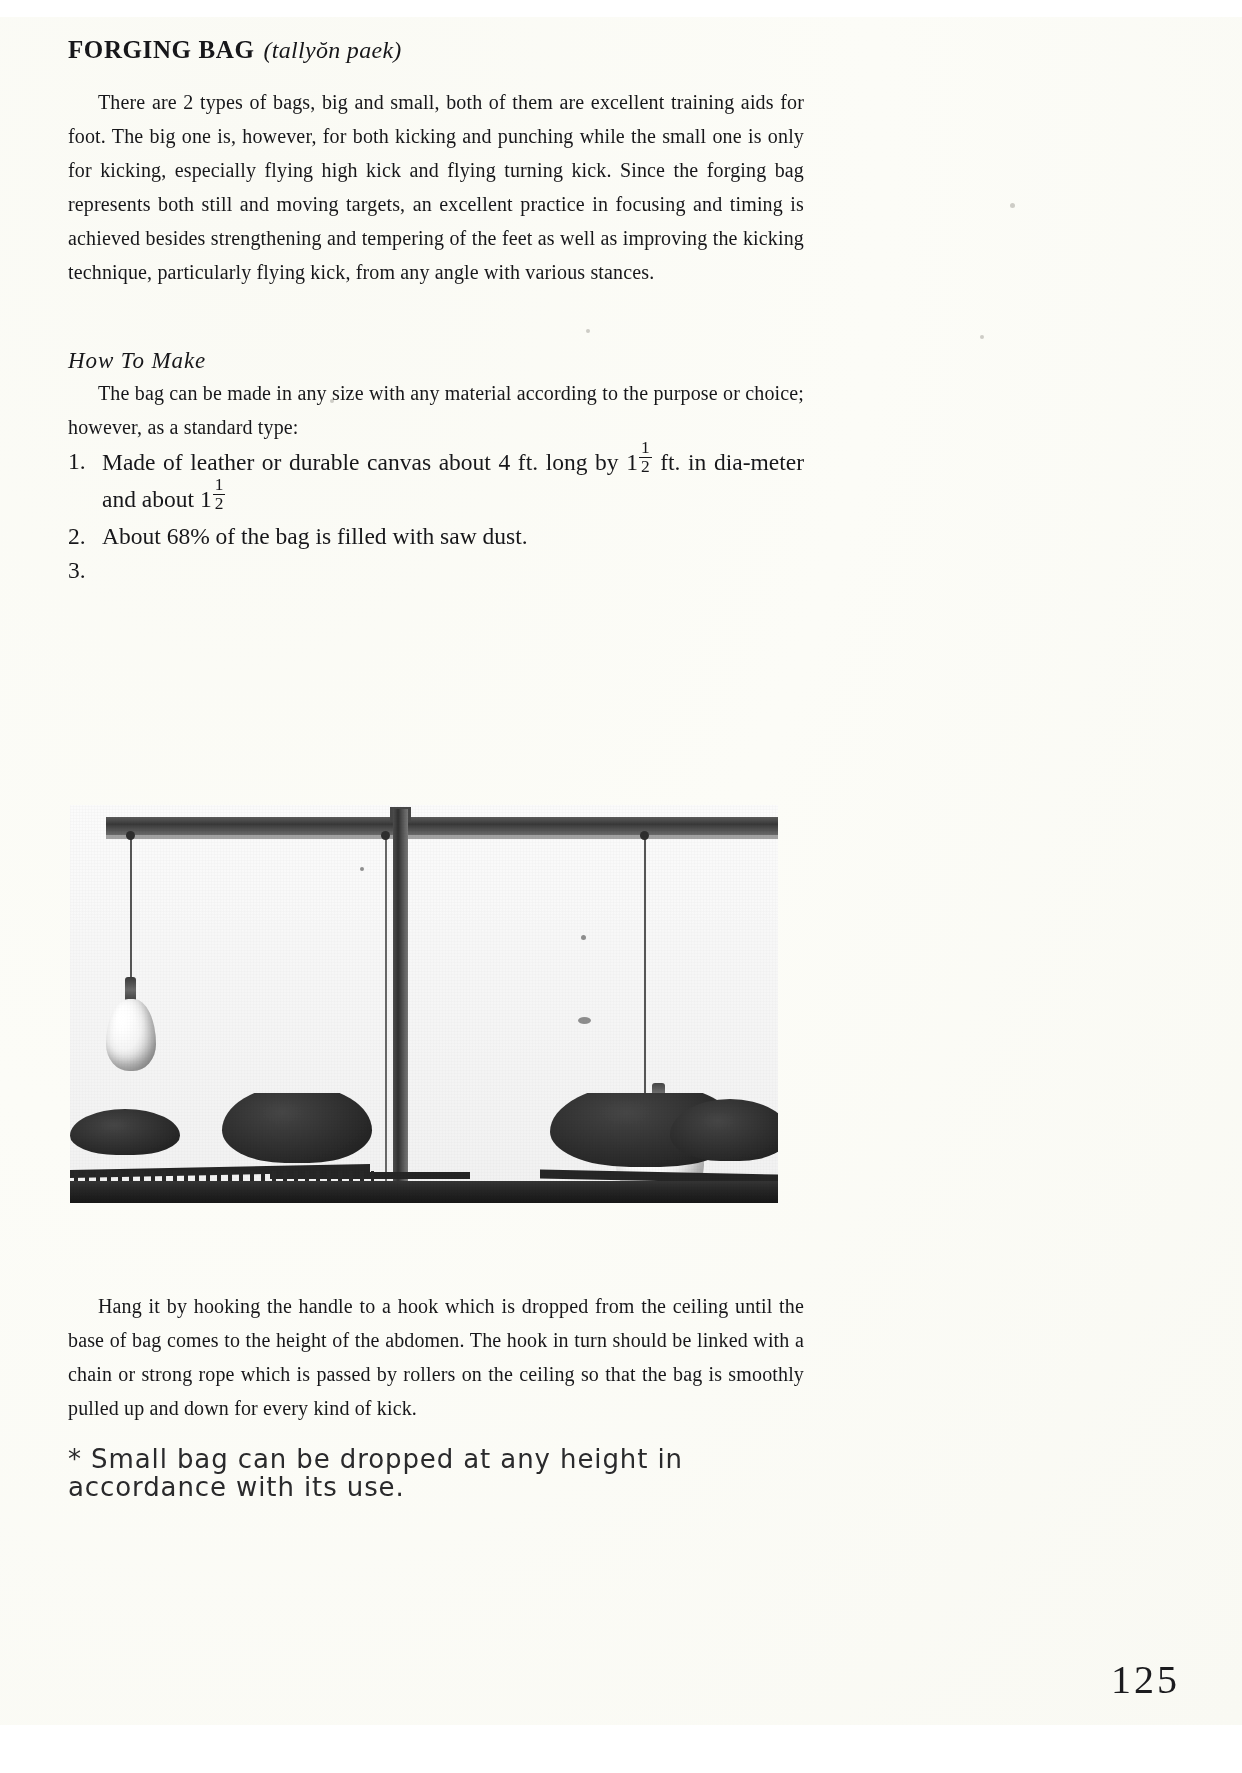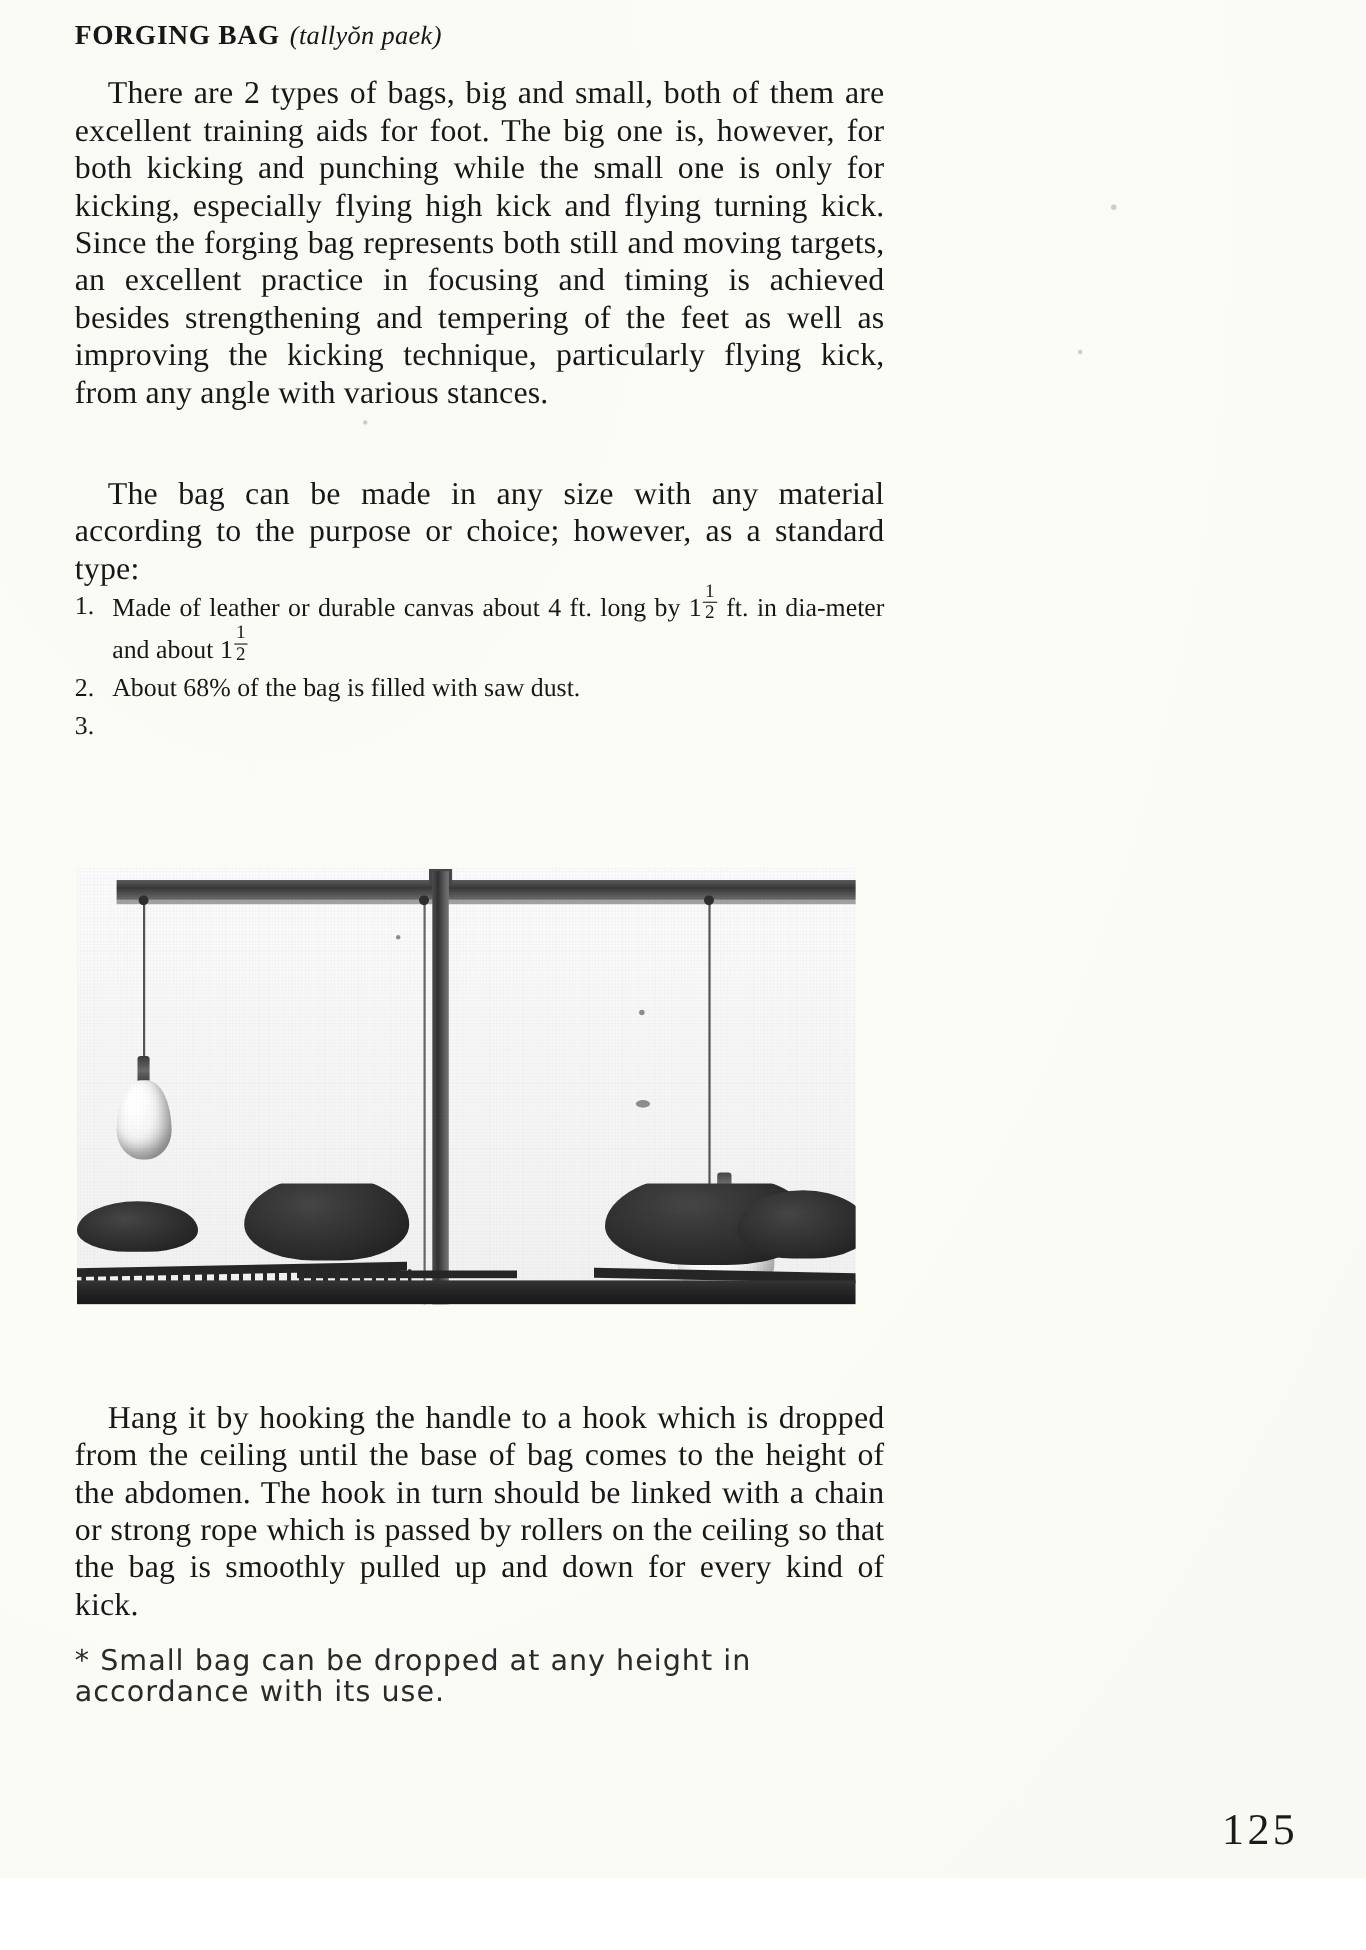--- a/index.html
+++ b/index.html
@@ -8,20 +8,21 @@
     background: #ffffff;
   }
   .page {
     position: relative;
     width: 1242px;
     height: 1708px;
     background: #fdfdfa;
     overflow: hidden;
     font-family: "Liberation Serif", "DejaVu Serif", serif;
     color: #17171a;
+    margin-top: 17px;
   }
   
   .paper-tint {
     position: absolute;
     inset: 0;
     background:
       radial-gradient(ellipse at 20% 10%, rgba(250,250,244,1) 0%, rgba(252,252,247,1) 45%, rgba(249,249,243,1) 100%);
     pointer-events: none;
   }
   .content {
@@ -56,21 +57,21 @@
     font-size: 23px;
     letter-spacing: 0.9px;
     margin: 0;
     padding: 0;
     line-height: 1.25;
   }
 
   
   p.body {
     margin: 0;
-    font-size: 29px;
+    font-size: 20px;
     line-height: 34px;
     text-align: justify;
     text-justify: inter-word;
     letter-spacing: 0.15px;
   }
   p.body.indent { text-indent: 30px; }
 
   .gap-para      { height: 20px; }
   .gap-section   { height: 58px; }
 
@@ -321,20 +322,21 @@
     <h1 class="title">
       <span class="rom">FORGING BAG</span><span class="kor">(tallyŏn paek)</span>
     </h1>
 
     <div class="gap-para"></div>
 
     <p class="body indent">There are 2 types of bags, big and small, both of them are excellent training aids for foot. The big one is, however, for both kicking and punching while the small one is only for kicking, especially flying high kick and flying turning kick. Since the forging bag represents both still and moving targets, an excellent practice in focusing and timing is achieved besides strengthening and tempering of the feet as well as improving the kicking technique, particularly flying kick, from any angle with various stances.</p>
 
     <div class="gap-section"></div>
 
+    <div class="subhead">How To Make</div>
 
     <p class="body indent">The bag can be made in any size with any material according to the purpose or choice; however, as a standard type:</p>
 
     <ol class="steps">
       <li>
         <span class="num">1.</span><span>Made of leather or durable canvas about 4 ft. long by 1</span><span class="frac"><span class="n">1</span><span class="d">2</span></span><span> ft. in dia-meter and about 1</span><span class="frac"><span class="n">1</span><span class="d">2</span></span>
       </li>
       <li>
         <span class="num">2.</span><span>About 68% of the bag is filled with saw dust.</span>
       </li>

